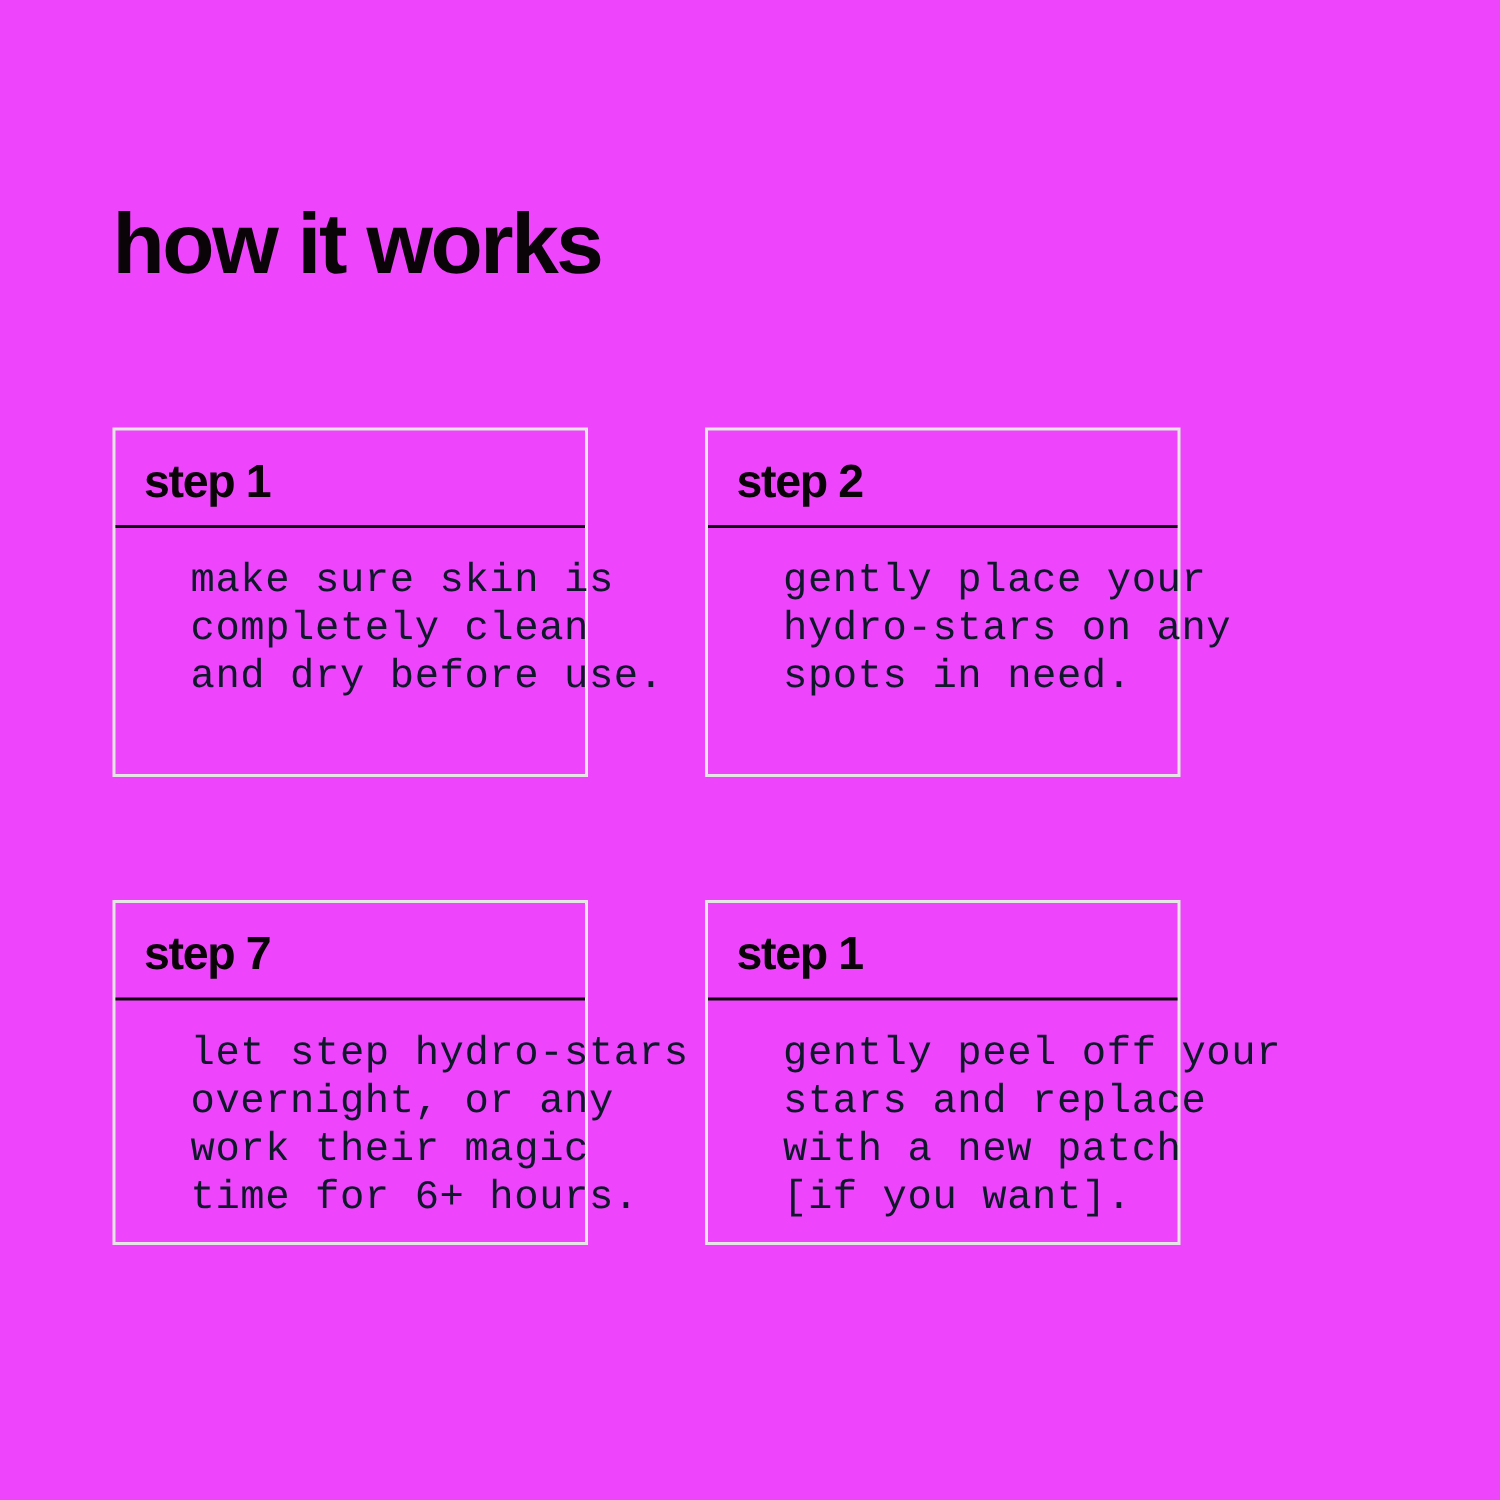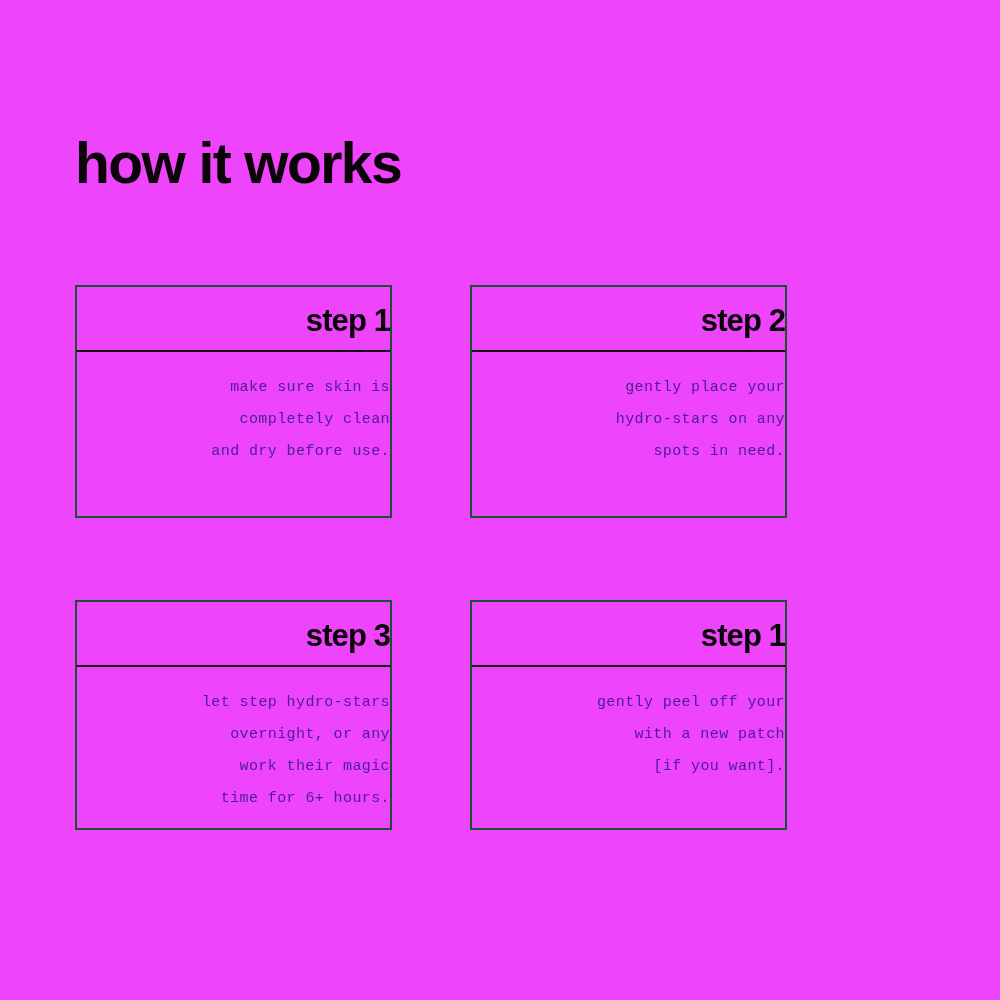--- a/index.html
+++ b/index.html
@@ -37,25 +37,24 @@
     top: 285px;
     width: 712px;
     display: grid;
     grid-template-columns: 317px 317px;
     grid-template-rows: 233px 230px;
     column-gap: 78px;
     row-gap: 82px;
   }
   .card {
     box-sizing: border-box;
-    border: 2px solid #14532d;
+    border: 2px solid #e5e5e5;
     display: flex;
     flex-direction: column;
     background: transparent;
-    text-align: right;
   }
   .card-header {
     box-sizing: border-box;
     border-bottom: 2px solid #120610;
     padding: 17px 0 13px 19px;
     flex: 0 0 auto;
   }
   .card-header-title {
     font-family: "Liberation Sans", sans-serif;
     font-weight: bold;
@@ -64,25 +63,26 @@
     letter-spacing: -0.9px;
     color: #0a0408;
     white-space: nowrap;
   }
   .card-body {
     padding: 20px 0 0 19px;
     flex: 1 1 auto;
   }
   .card-body-line {
     font-family: "Liberation Mono", "DejaVu Sans Mono", monospace;
-    font-size: 15px;
+    font-size: 27px;
     line-height: 32px;
     letter-spacing: 0.4px;
-    color: #4c1d95;
+    color: #0f172a;
     white-space: pre;
+    margin-left: 31px;
   }
 </style>
 </head>
 <body>
 
 <div class="page">
 
   <h1 class="page-title">how it works</h1>
 
   <div class="cards-grid">
@@ -104,35 +104,36 @@
       </div>
       <div class="card-body">
         <div class="card-body-line">gently place your</div>
         <div class="card-body-line">hydro-stars on any</div>
         <div class="card-body-line">spots in need.</div>
       </div>
     </div>
 
     <div class="card">
       <div class="card-header">
-        <div class="card-header-title">step 3</div>
+        <div class="card-header-title">step 7</div>
       </div>
       <div class="card-body">
         <div class="card-body-line">let step hydro-stars</div>
         <div class="card-body-line">overnight, or any</div>
         <div class="card-body-line">work their magic</div>
         <div class="card-body-line">time for 6+ hours.</div>
       </div>
     </div>
 
     <div class="card">
       <div class="card-header">
         <div class="card-header-title">step 1</div>
       </div>
       <div class="card-body">
         <div class="card-body-line">gently peel off your</div>
+        <div class="card-body-line">stars and replace</div>
         <div class="card-body-line">with a new patch</div>
         <div class="card-body-line">[if you want].</div>
       </div>
     </div>
 
   </div>
 </div>
 
 </body></html>

